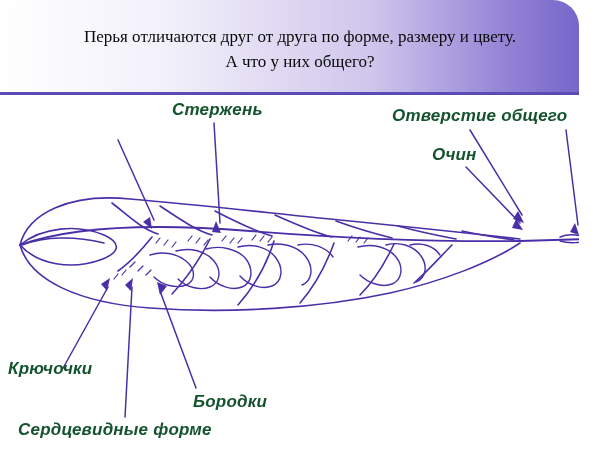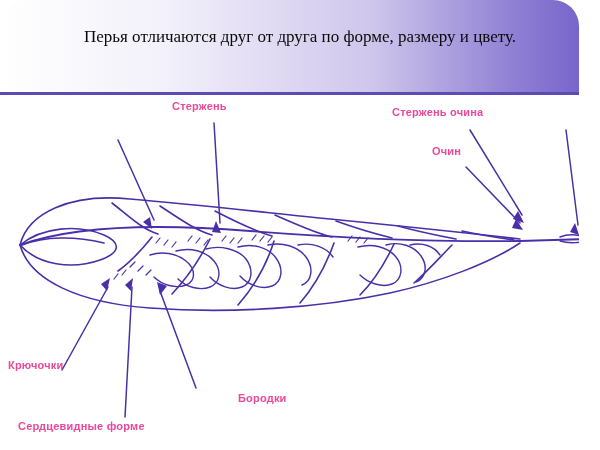--- a/index.html
+++ b/index.html
@@ -50,52 +50,54 @@
   }
   #diagram {
     position: absolute;
     left: 0;
     top: 95px;
     width: 600px;
     height: 355px;
   }
   .label {
     position: absolute;
-    color: #ec4899;
+    color: #14532d;
     font-family: "Liberation Sans", sans-serif;
     font-weight: bold;
-    font-size: 11px;
+    font-size: 17px;
     white-space: nowrap;
     letter-spacing: 0.2px;
+    font-style: italic;
   }
   #lbl-opahalo { left: 57px; top: 25px; }
   #lbl-sterzhen { left: 172px; top: 5px; }
   #lbl-otverstie { left: 392px; top: 11px; }
   #lbl-ochin { left: 432px; top: 50px; text-align: right; }
   #lbl-kryuchochki { left: 8px; top: 264px; }
-  #lbl-borodki { left: 193px; top: 297px; margin-left: 45px; }
+  #lbl-borodki { left: 193px; top: 297px; }
   #lbl-serdce { left: 18px; top: 325px; }
   svg#art {
     position: absolute;
     left: 0;
     top: 0;
     width: 600px;
     height: 355px;
   }
 </style>
 </head>
 <body>
 
 <div id="slide">
 
   <div id="header"></div>
   <div id="header-rule"></div>
 
   <div id="title-block">
     <div>Перья отличаются друг от друга по форме, размеру и цвету.</div>
+    <div>А что у них общего?</div>
   </div>
 
   <div id="diagram">
 
     <svg id="art" viewBox="0 0 600 355">
       <g fill="none" stroke="#4a2fa8" stroke-width="1.6" stroke-linecap="round" stroke-linejoin="round">
 
         <path d="M20 150 C 70 132, 150 128, 250 136 C 340 143, 430 147, 520 146 L 588 144" stroke-width="1.8"></path>
 
         <path d="M20 150 C 28 118, 70 98, 130 104 C 200 110, 270 118, 330 124 C 400 131, 460 137, 520 144"></path>
@@ -167,20 +169,20 @@
           <path d="M196 293 L 160 196"></path>
           <path d="M160 200 l -3 -13 l 10 4 z" fill="#4a2fa8" stroke="none"></path>
 
           <path d="M125 322 L 132 192"></path>
           <path d="M131 196 l 2 -13 l -8 7 z" fill="#4a2fa8" stroke="none"></path>
         </g>
       </g>
     </svg>
 
     <div class="label" id="lbl-sterzhen">Стержень</div>
-    <div class="label" id="lbl-otverstie">Стержень очина</div>
+    <div class="label" id="lbl-otverstie">Отверстие общего</div>
     <div class="label" id="lbl-ochin">Очин</div>
     <div class="label" id="lbl-kryuchochki">Крючочки</div>
     <div class="label" id="lbl-borodki">Бородки</div>
     <div class="label" id="lbl-serdce">Сердцевидные форме</div>
 
   </div>
 </div>
 
 </body></html>

